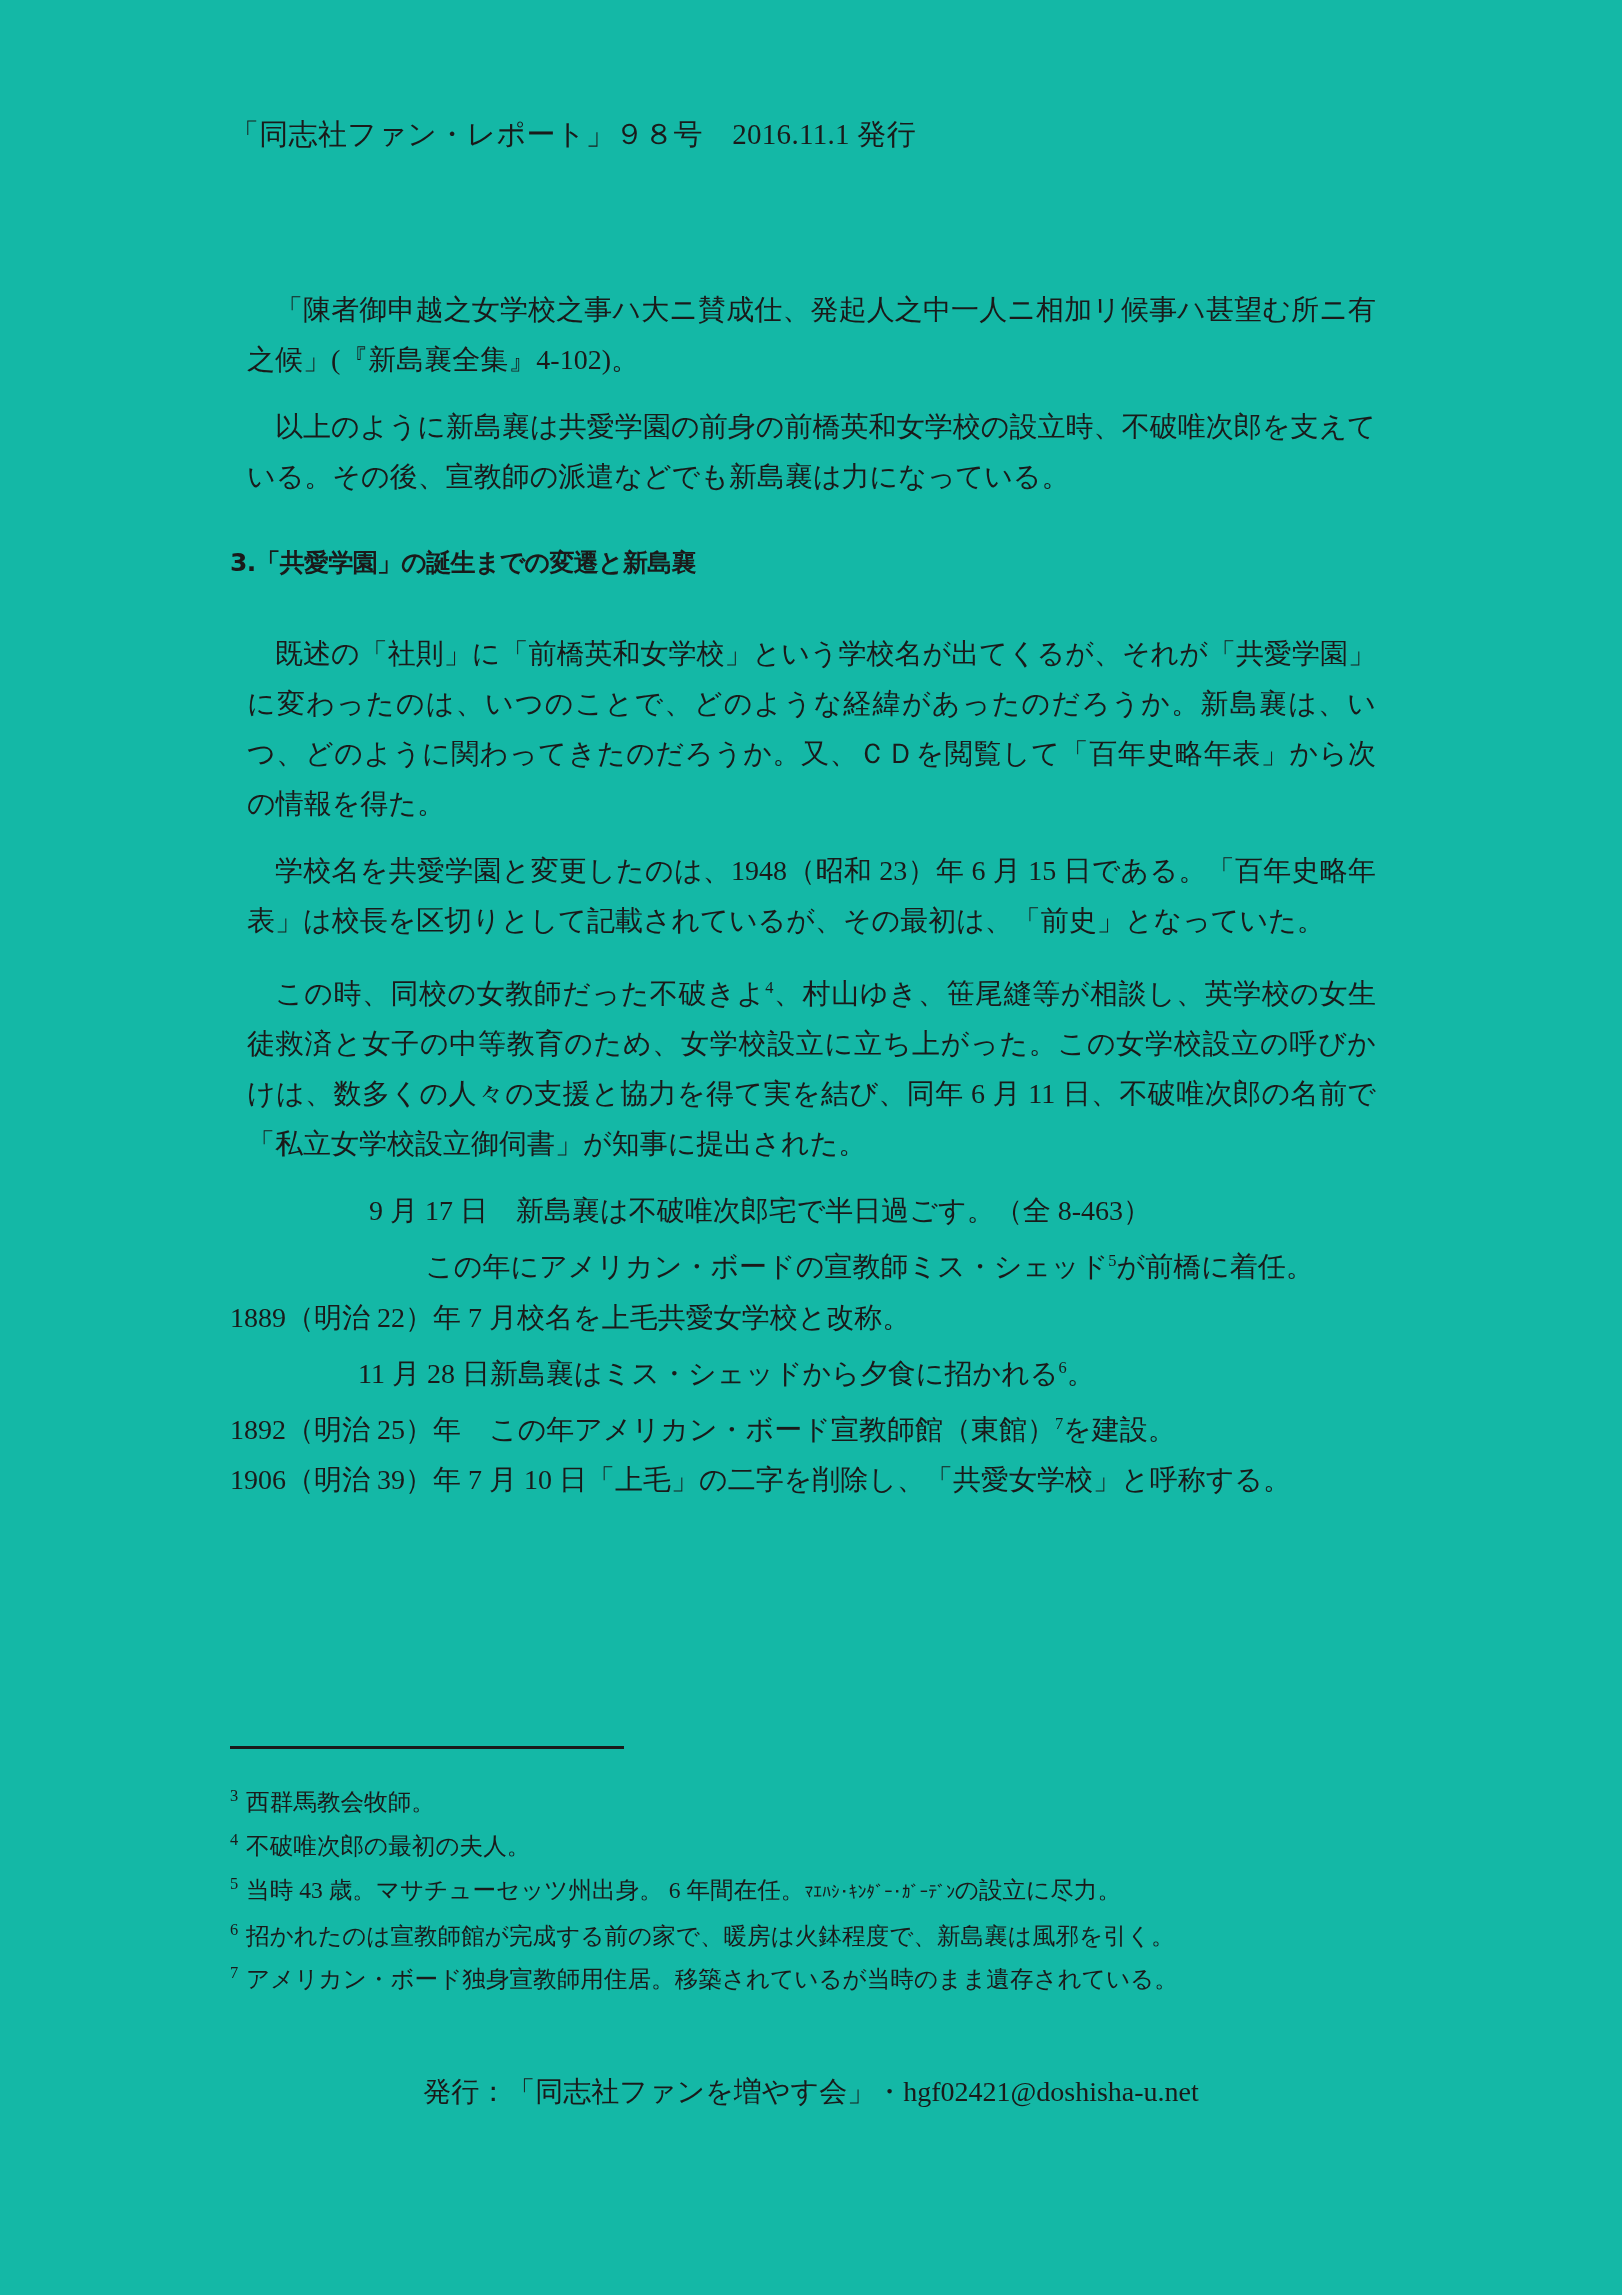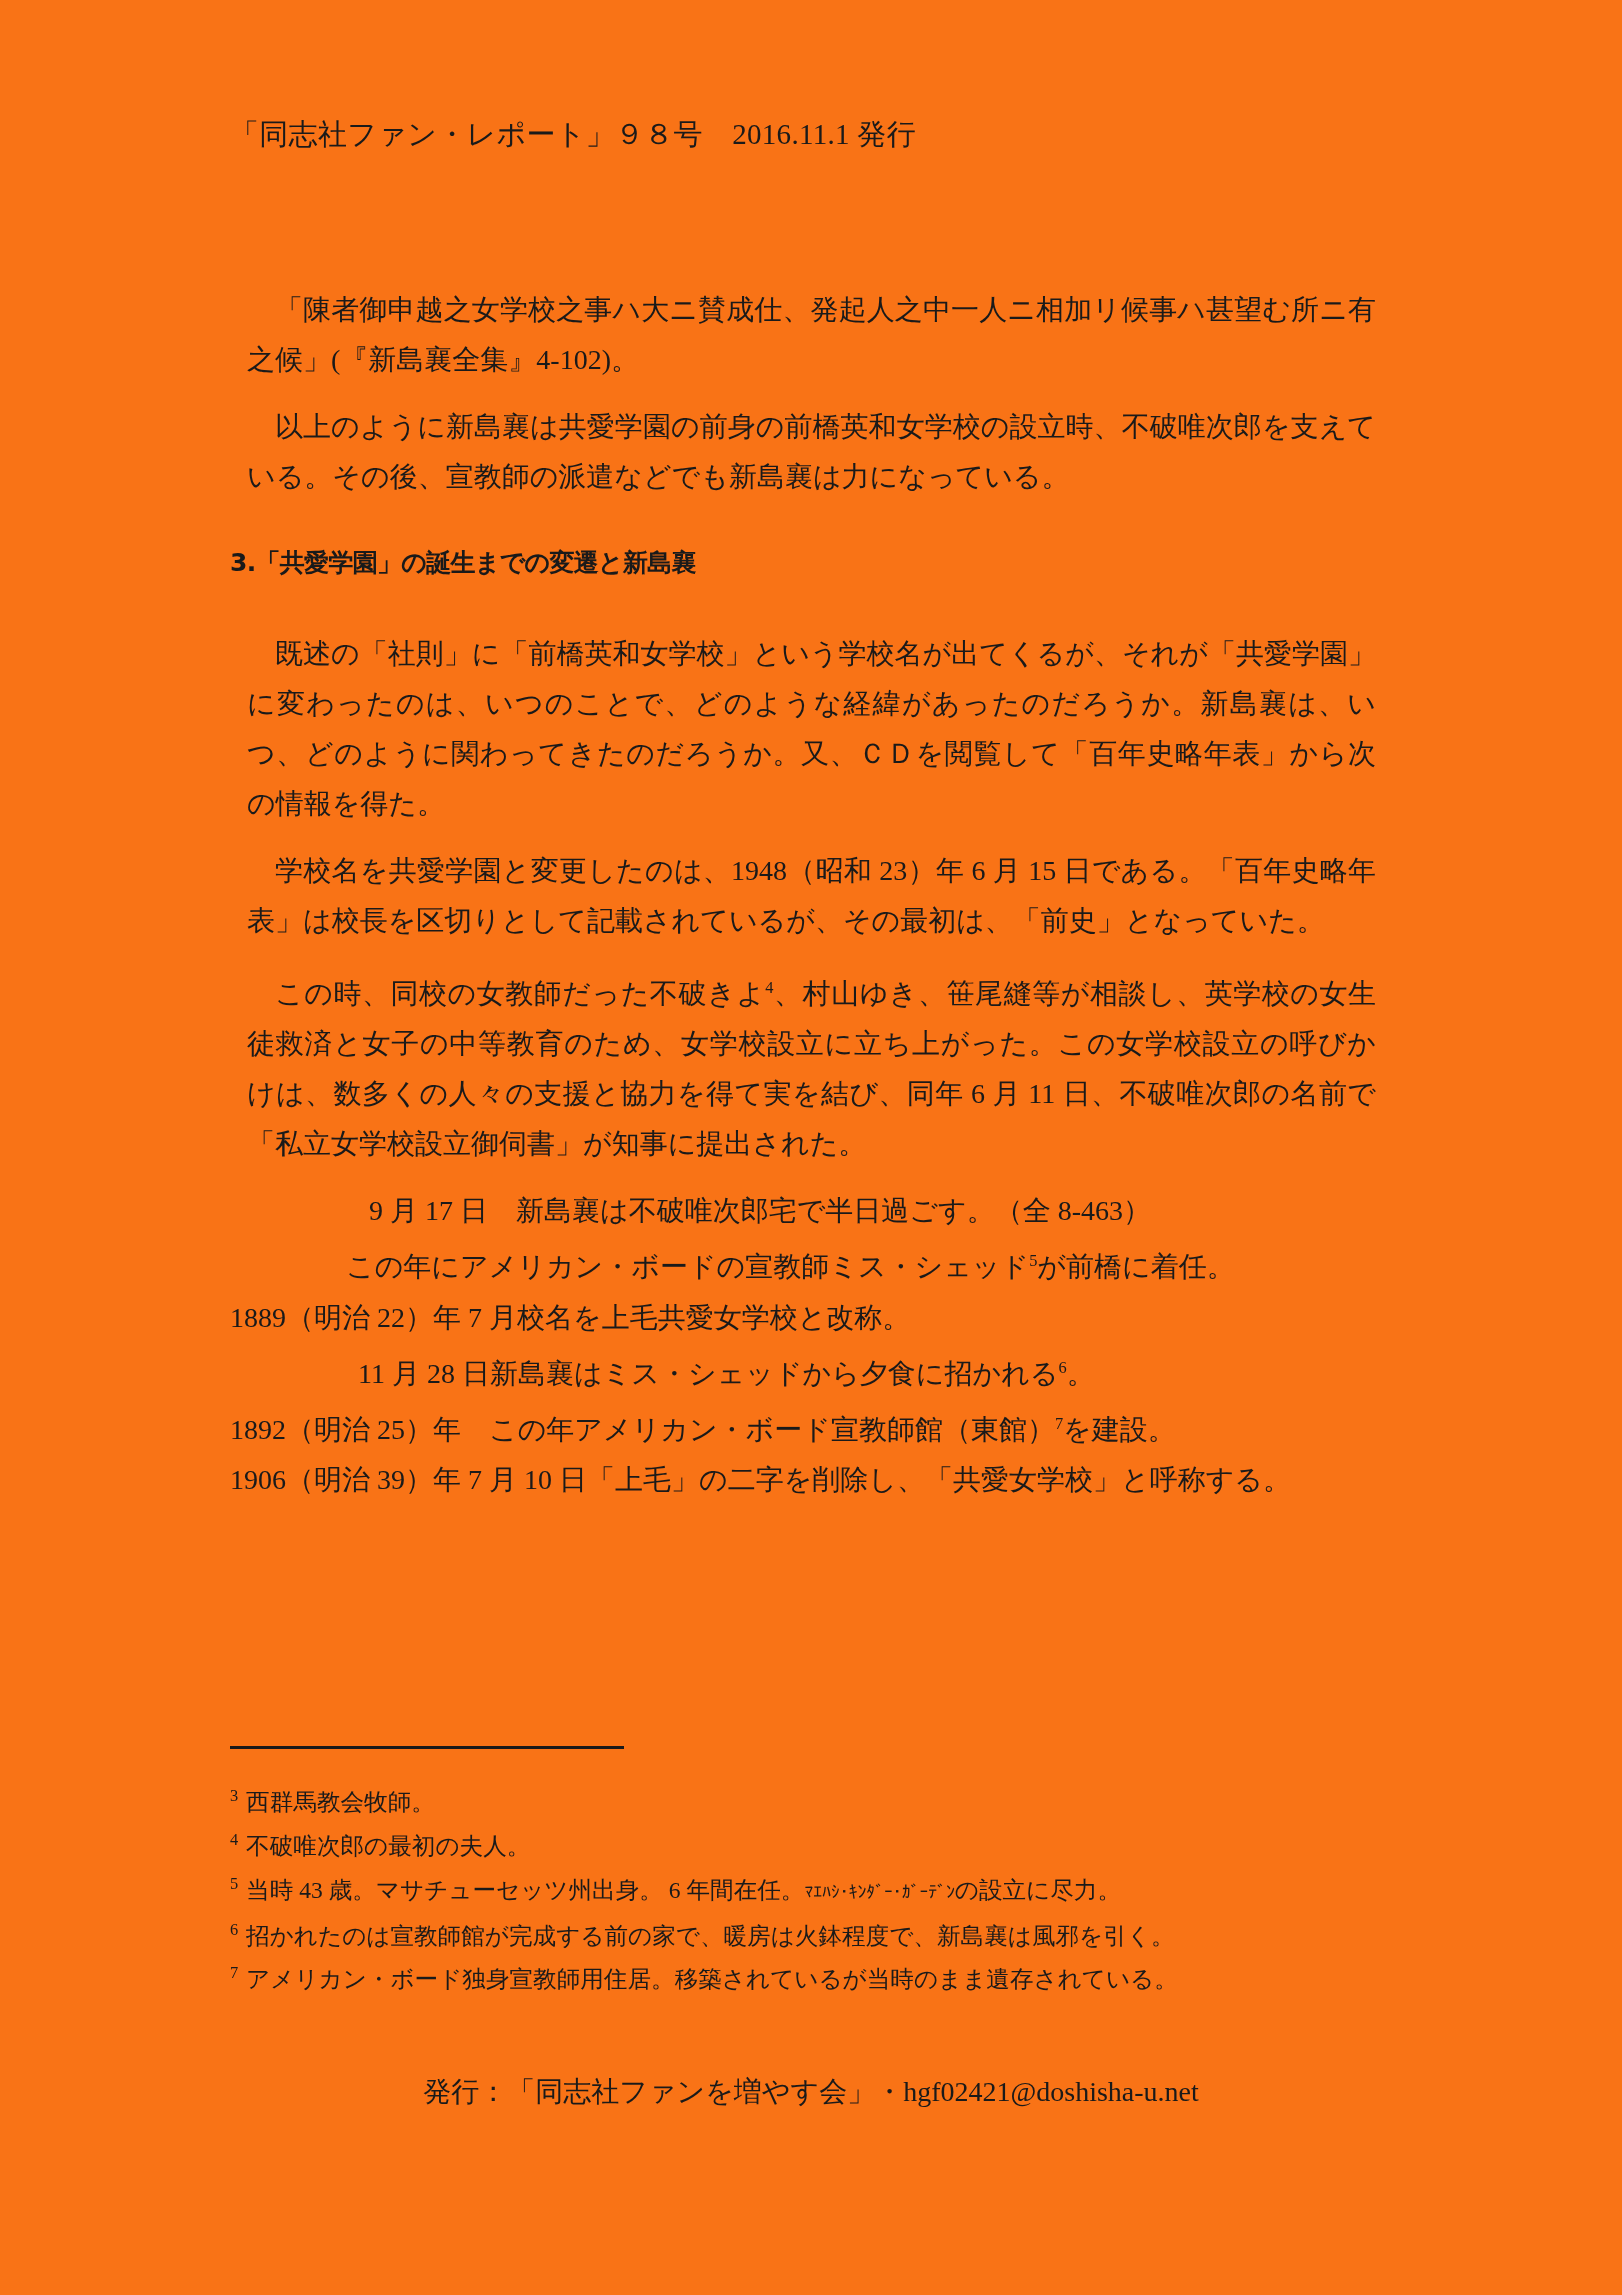--- a/index.html
+++ b/index.html
@@ -5,21 +5,21 @@
   html, body {
     margin: 0;
     padding: 0;
     background: #ffffff;
   }
 
   .page {
     position: relative;
     width: 1622px;
     height: 2295px;
-    background: #f97316;
+    background: #14b8a6;
     overflow: hidden;
     font-family: "Liberation Serif", "DejaVu Serif", serif;
     color: #1a1a1a;
   }
 
   
   .doc-header {
     position: absolute;
     left: 230px;
     top: 115px;
@@ -58,21 +58,21 @@
 
   
   .chrono {
     font-size: 28px;
     line-height: 50px;
     margin: 0;
     white-space: nowrap;
   }
   .chrono.ind-0   { padding-left: 0px;   }
   .chrono.ind-1   { padding-left: 139px; }
-  .chrono.ind-2   { padding-left: 116px; }
+  .chrono.ind-2   { padding-left: 116px; text-align: center; }
   .chrono.ind-3   { padding-left: 128px; }
 
   
   .footnote-rule {
     position: absolute;
     left: 230px;
     top: 1746px;
     width: 394px;
     height: 2.6px;
     background: #1a1a1a;

